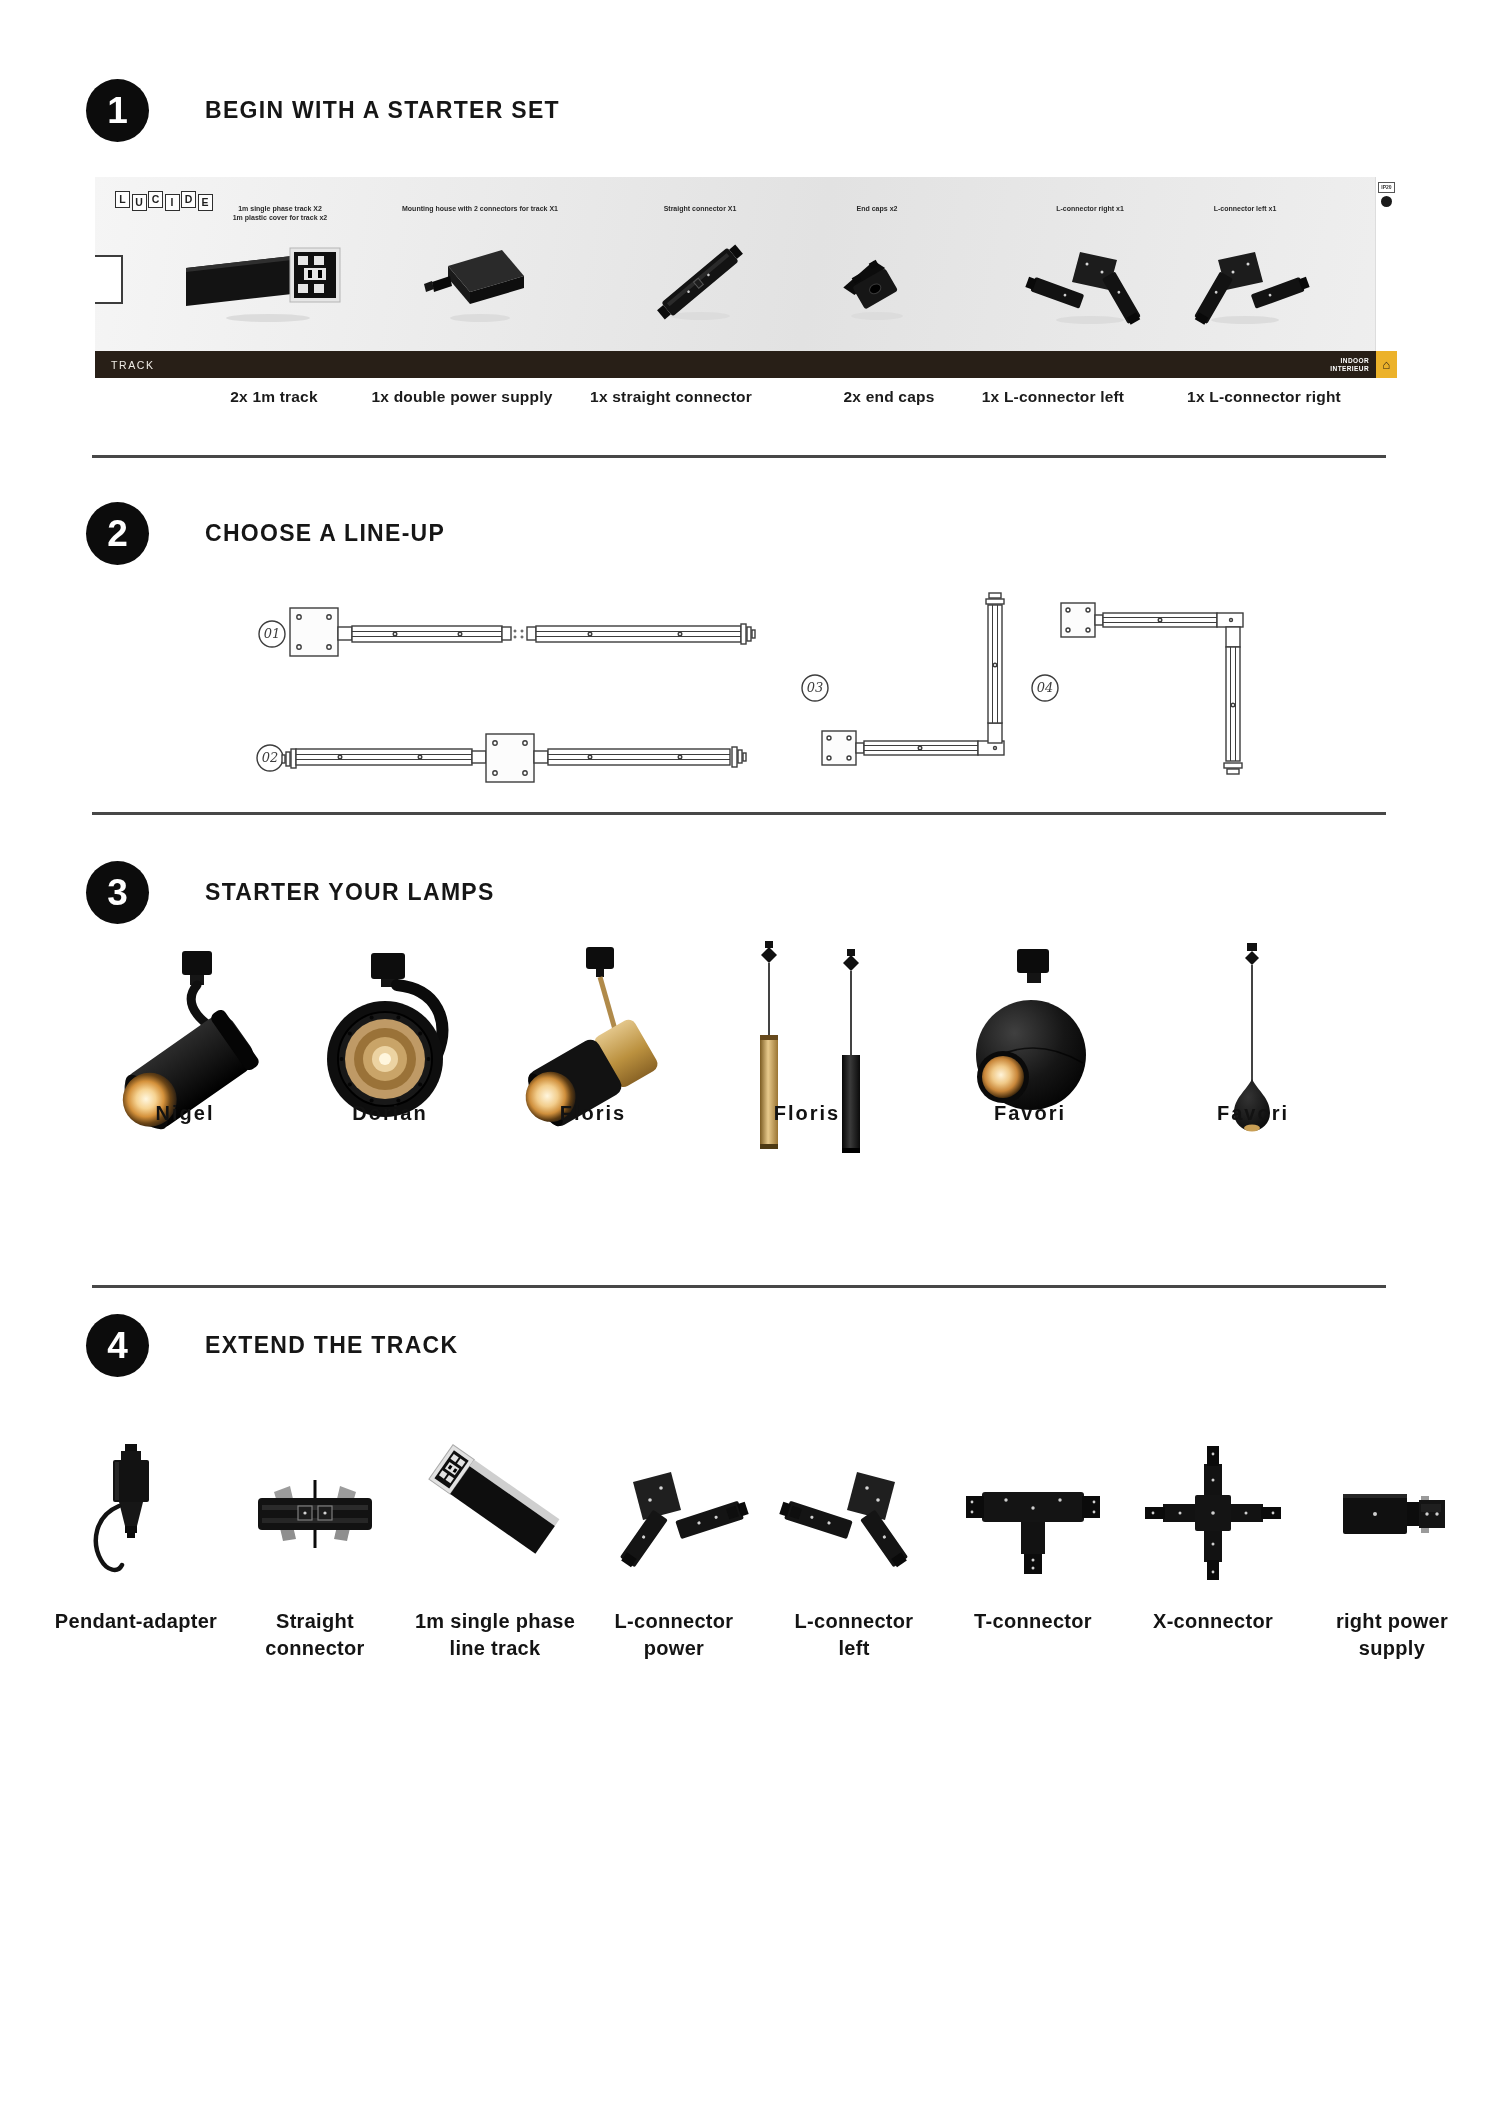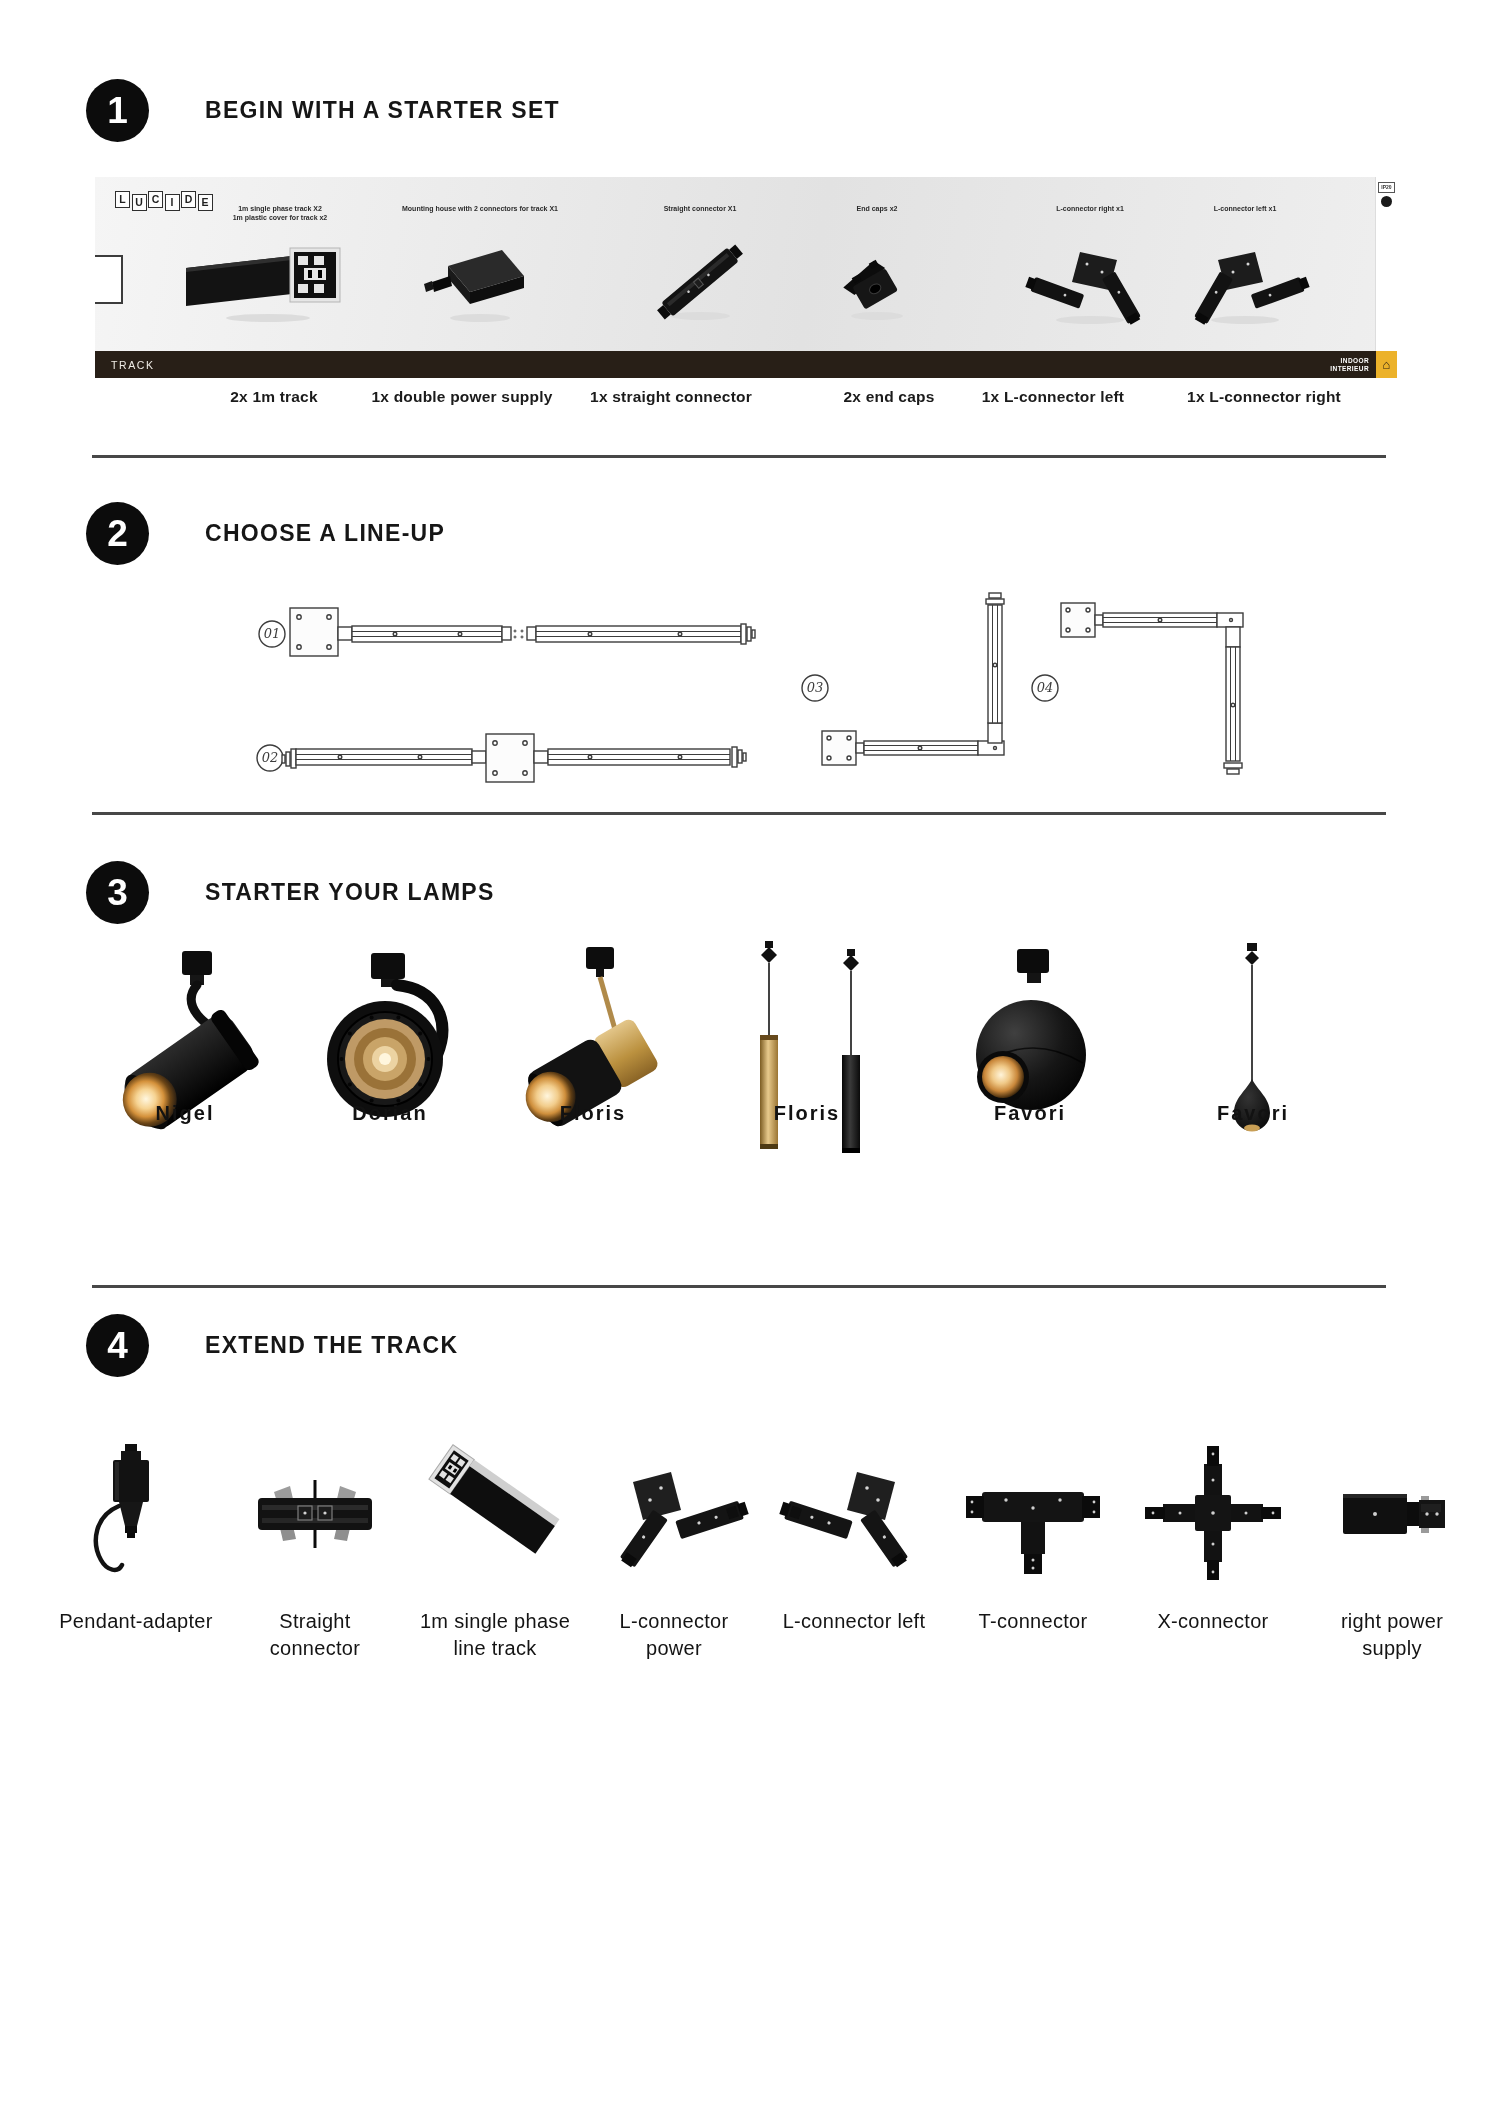--- a/index.html
+++ b/index.html
@@ -38,21 +38,21 @@
   
   .caption{position:absolute;top:388px;transform:translateX(-50%);font-size:15.5px;font-weight:bold;
         color:#1b1b1b;white-space:nowrap;letter-spacing:.2px;}
   
   .lamp{position:absolute;top:935px;transform:translateX(-50%);}
   .lamp-label{position:absolute;top:1102px;transform:translateX(-50%);font-size:20px;font-weight:bold;
         letter-spacing:2px;color:#121212;white-space:nowrap;}
   
   .ext{position:absolute;top:1438px;transform:translateX(-50%);}
   .ext-label{position:absolute;top:1608px;transform:translateX(-50%);text-align:center;
-        font-size:20px;font-weight:normal;color:#141414;line-height:27px;letter-spacing:.3px;}
+        font-size:20px;font-weight:bold;color:#141414;line-height:27px;letter-spacing:.3px;}
   svg{display:block;}
 </style>
 </head>
 <body>
 
 <div class="page">
 
   <div class="step-circle" style="top:79px">
       <span>1</span>
     </div>

